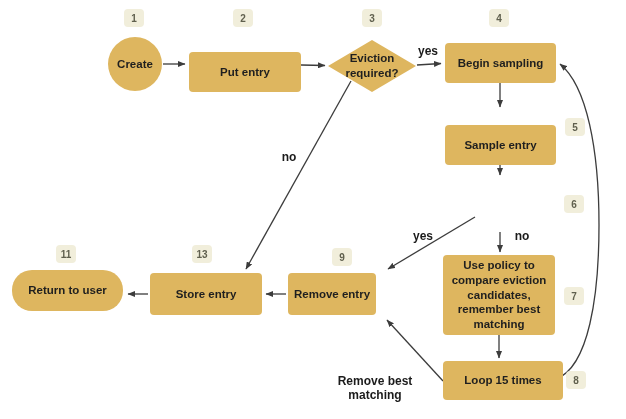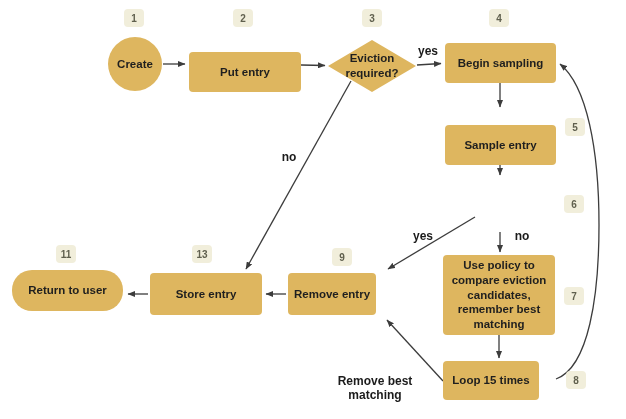--- a/index.html
+++ b/index.html
@@ -51,21 +51,21 @@
     <line x1="286" y1="294" x2="266" y2="294" marker-end="url(#arrowhead)"></line>
     <line x1="148" y1="294" x2="128" y2="294" marker-end="url(#arrowhead)"></line>
   </svg>
 
   <div class="node circle" style="left:108px; top:37px;  width:54px;  height:54px;">Create</div>
   <div class="node" style="left:189px; top:52px;  width:112px; height:40px;">Put entry</div>
   <div class="node diamond" style="left:328px; top:40px;  width:88px;  height:52px;">Eviction required?</div>
   <div class="node" style="left:445px; top:43px;  width:111px; height:40px;">Begin sampling</div>
   <div class="node" style="left:445px; top:125px; width:111px; height:40px;">Sample entry</div>
   <div class="node" style="left:443px; top:255px; width:112px; height:80px;">Use policy to compare eviction candidates, remember best matching</div>
-  <div class="node" style="left:443px; top:361px; width:96px; height:39px;">Loop 15 times</div>
+  <div class="node" style="left:443px; top:361px; width:120px; height:39px;">Loop 15 times</div>
   <div class="node" style="left:288px; top:273px; width:88px; height:42px;">Remove entry</div>
   <div class="node" style="left:150px; top:273px; width:112px; height:42px;">Store entry</div>
   <div class="node stadium" style="left:12px;  top:270px; width:111px; height:41px;">Return to user</div>
 
   <div class="badge" style="left:124px; top:9px;">1</div>
   <div class="badge" style="left:233px; top:9px;">2</div>
   <div class="badge" style="left:362px; top:9px;">3</div>
   <div class="badge" style="left:489px; top:9px;">4</div>
   <div class="badge" style="left:565px; top:118px;">5</div>
   <div class="badge" style="left:564px; top:195px;">6</div>

